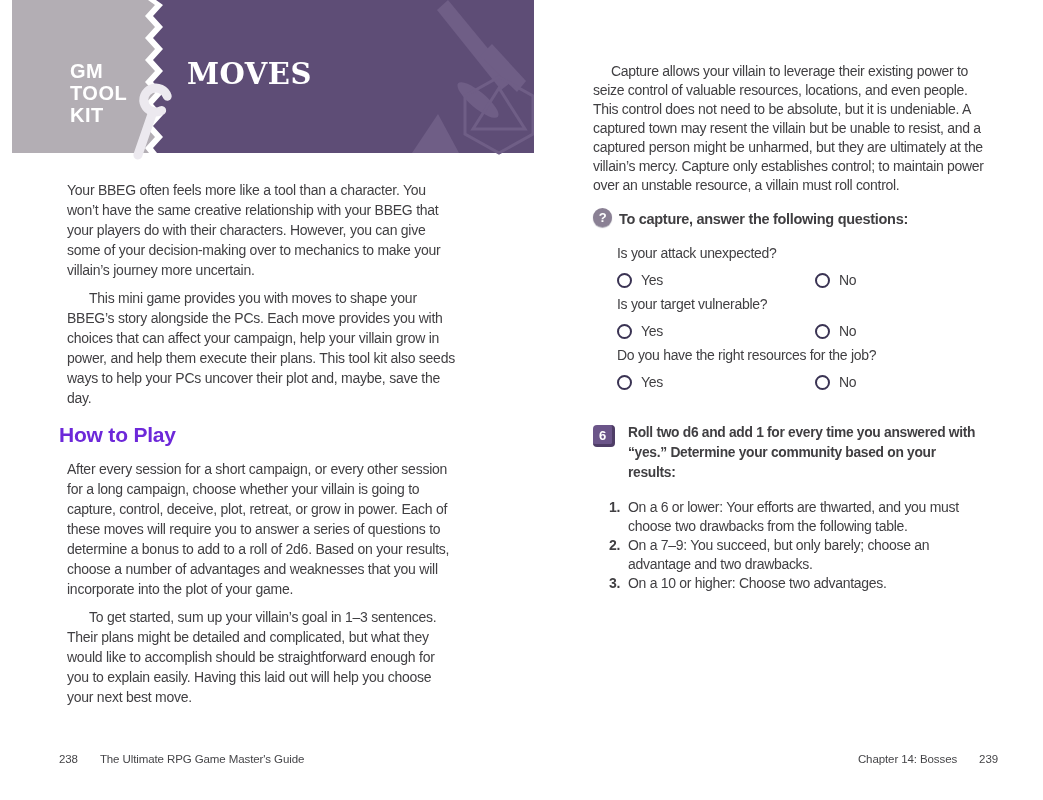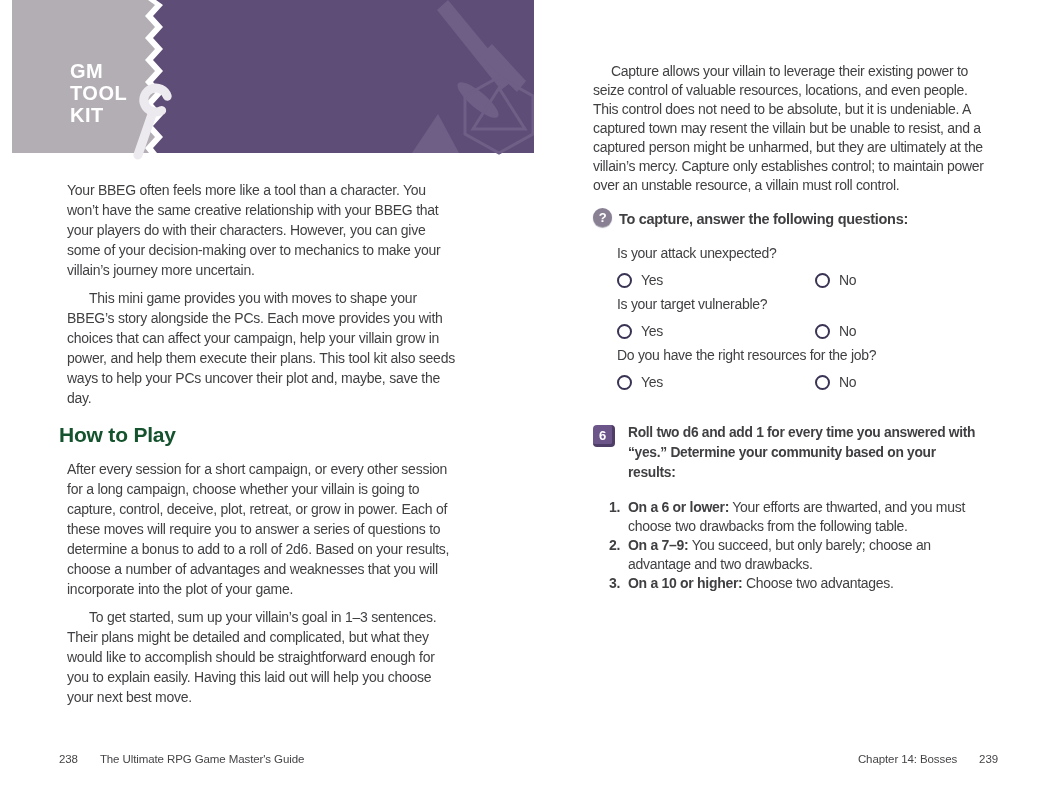--- a/index.html
+++ b/index.html
@@ -14,21 +14,21 @@
          font-size:20px;line-height:22px;letter-spacing:.5px;}
   .bbe-title{position:absolute;left:175px;top:57px;color:#fff;font-weight:bold;
          font-family:"DejaVu Serif","Liberation Serif",serif;
          font-size:29px;line-height:34px;letter-spacing:.5px;}
 
   
   .col-left{position:absolute;left:59px;top:172px;width:404px;
             font-size:14px;line-height:20px;letter-spacing:-.25px;}
   .col-left p{margin:8px;}
   .col-left p.indent{text-indent:22px;}
-  h2.section{color:#14532d;font-size:21px;line-height:24px;margin:15px 0 12px 0;
+  h2.section{color:#6d28d9;font-size:21px;line-height:24px;margin:15px 0 12px 0;
              font-weight:bold;letter-spacing:-.2px;}
 
   .col-right{position:absolute;left:593px;top:62px;width:392px;
              font-size:14px;line-height:19px;letter-spacing:-.3px;}
   h3.subsection{color:#5b4876;font-size:16.5px;line-height:19px;margin:0 0 3px 18px;
                 font-weight:bold;letter-spacing:-.2px;}
   .col-right p.capture-body{margin:0 0 13px 0;text-indent:18px;}
 
   
   .q-intro{display:flex;align-items:flex-start;gap:7px;margin:0 0 0 0;}
@@ -51,21 +51,21 @@
   .die-icon{flex:0 0 auto;width:22px;height:22px;border-radius:4px;background:#6b5589;
             border-right:3px solid #4e3d66;border-bottom:3px solid #4e3d66;
             color:#fff;font-weight:bold;font-size:13px;line-height:22px;text-align:center;
             box-sizing:border-box;margin-top:2px;}
   .roll-text{font-weight:bold;font-size:13.8px;line-height:20px;width:358px;}
 
   
   .results{margin:15px 0 0 13px;}
   .res-item{display:grid;grid-template-columns:14px auto;column-gap:8px;margin:0 0 0 0;}
   .res-num{font-weight:bold;text-align:right;}
-  .res-lead{font-weight:bold;}
+  .res-lead{font-weight:normal;}
 
   
   .footer{position:absolute;top:753px;font-size:11.5px;letter-spacing:-.1px;color:#454548;}
   .footer-left{left:59px;display:flex;gap:22px;}
   .footer-right{right:45px;display:flex;gap:22px;align-items:flex-end;}
 </style>
 </head>
 <body>
 
 <div class="spread">
@@ -92,20 +92,21 @@
         <path d="M25,23 a12,12 0 1 1 3,-15" stroke="#ece9ef" stroke-width="9" fill="none" stroke-linecap="round"></path>
         <rect x="12" y="22" width="9" height="54" rx="4.5" fill="#ece9ef" transform="rotate(9 16 26)"></rect>
       </g>
     </svg>
     <div class="badge">
       <div>GM</div>
       <div>TOOL</div>
       <div>KIT</div>
     </div>
     <div class="bbe-title">
+      <div>MOVES</div>
     </div>
   </div>
 
   <div class="col-left">
     <p>Your BBEG often feels more like a tool than a character. You won’t have the same creative relationship with your BBEG that your players do with their characters. However, you can give some of your decision-making over to mechanics to make your villain’s journey more uncertain.</p>
     <p class="indent">This mini game provides you with moves to shape your BBEG’s story alongside the PCs. Each move provides you with choices that can affect your campaign, help your villain grow in power, and help them execute their plans. This tool kit also seeds ways to help your PCs uncover their plot and, maybe, save the day.</p>
     <h2 class="section">How to Play</h2>
     <p>After every session for a short campaign, or every other session for a long campaign, choose whether your villain is going to capture, control, deceive, plot, retreat, or grow in power. Each of these moves will require you to answer a series of questions to determine a bonus to add to a roll of 2d6. Based on your results, choose a number of advantages and weaknesses that you will incorporate into the plot of your game.</p>
     <p class="indent">To get started, sum up your villain’s goal in 1–3 sentences. Their plans might be detailed and complicated, but what they would like to accomplish should be straightforward enough for you to explain easily. Having this laid out will help you choose your next best move.</p>
   </div>

